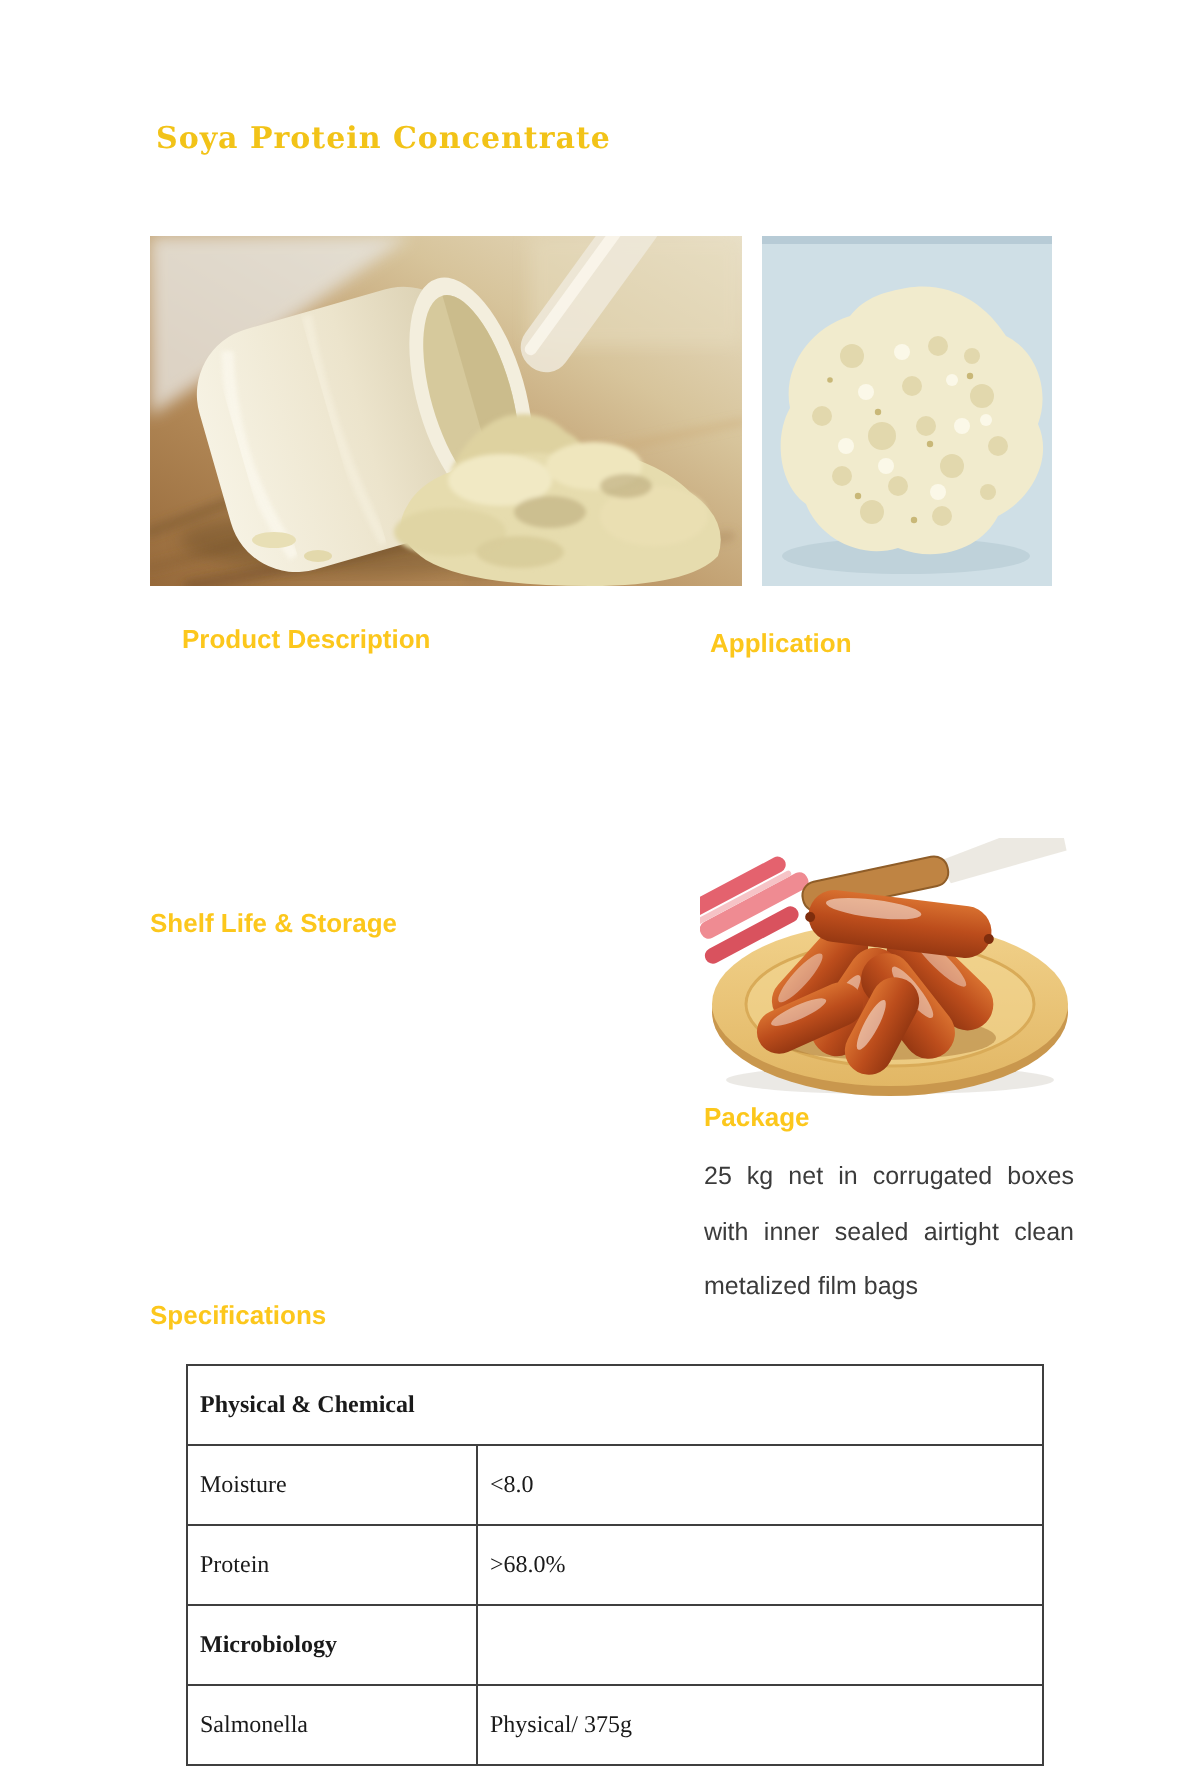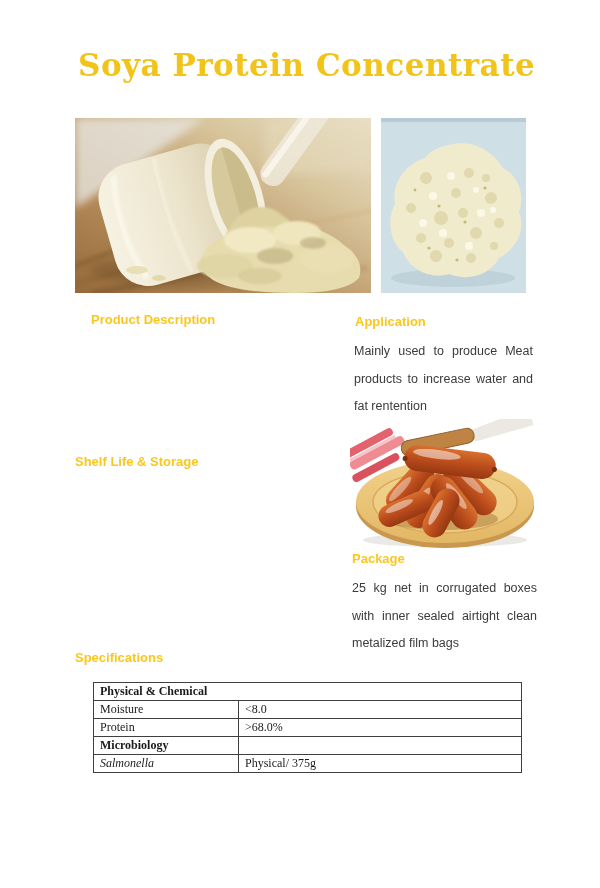--- a/index.html
+++ b/index.html
@@ -1,20 +1,20 @@
 <!DOCTYPE html>
 <html><head>
 <meta charset="utf-8">
 <style>
   html,body{margin:0;padding:0;background:#fff;}
   .page{position:relative;width:600px;height:888px;background:#ffffff;
         font-family:"Liberation Sans",sans-serif;overflow:hidden;}
 
-  .title{position:absolute;left:78px;top:47px;
-         font-family:"DejaVu Serif",serif;font-weight:700;font-size:31px;
+  .title{position:absolute;left:78px;top:60px;
+         font-family:"DejaVu Serif",serif;font-weight:700;font-size:15px;
          letter-spacing:0.5px;color:#F2C318;}
 
   .photo{position:absolute;overflow:hidden;}
   .photo svg{display:block;width:100%;height:100%;}
   #photo-scoop{left:75px;top:118px;width:296px;height:175px;}
   #photo-powder{left:381px;top:118px;width:145px;height:175px;}
   #photo-sausages{left:350px;top:419px;width:186px;height:131px;}
 
   .sec-heading{position:absolute;font-size:13px;font-weight:700;color:#FCC71C;}
   #h-pd{left:75px;top:312px;padding-left:16px;}
@@ -26,25 +26,25 @@
   .body-text{position:absolute;font-size:13px;line-height:28px;color:#3B3B3B;
              text-align:justify;}
   #p-pd{left:75px;top:338px;width:281px;}
   #p-app{left:354px;top:338px;width:179px;font-size:12.5px;line-height:27.5px;}
   #p-shelf{left:75px;top:480px;width:283px;}
   #p-pkg{left:352px;top:575px;width:185px;font-size:12.5px;line-height:27.5px;}
 
   .spec-table{position:absolute;left:93px;top:682px;width:429px;
               border-collapse:collapse;font-family:"Liberation Serif",serif;
               font-size:12px;color:#1a1a1a;}
-  .spec-table td{border:1px solid #3f3f3f;padding:1px 6px;height:15px;
+  .spec-table td{border:1px solid #3f3f3f;padding:12px 6px;height:15px;
                  vertical-align:middle;}
   .spec-table td.c1{width:132px;}
   .spec-table .group{font-weight:700;}
-  .spec-table .italic{font-style:italic;}
+  .spec-table .italic{}
 </style>
 </head>
 <body>
 
 <div class="page">
 
   <div class="title">Soya Protein Concentrate</div>
 
   <div class="photo" id="photo-scoop" aria-label="Measuring scoop tipped over on a wooden table spilling cream soy protein powder">
     <svg viewBox="0 0 296 175" preserveAspectRatio="none">
@@ -212,21 +212,20 @@
         <ellipse cx="-14" cy="-6" rx="24" ry="4.5" fill="#ffffff" opacity="0.5"></ellipse>
         <circle cx="-45" cy="2" r="2.5" fill="#7e2d0d"></circle>
           <circle cx="45" cy="2" r="2.5" fill="#7e2d0d"></circle>
       </g>
     </svg>
   </div>
 
   <div class="sec-heading" id="h-pd">Product Description</div>
 
   <div class="sec-heading" id="h-app">Application</div>
-  <div class="body-text" id="p-app">Mainly used to produce Meat products to increase water and fat rentention</div>
 
   <div class="sec-heading" id="h-shelf">Shelf Life &amp; Storage</div>
 
   <div class="sec-heading" id="h-pkg">Package</div>
   <div class="body-text" id="p-pkg">25 kg net in corrugated boxes with inner sealed airtight clean metalized film bags</div>
 
   <div class="sec-heading" id="h-spec">Specifications</div>
 
   <table class="spec-table">
     <tbody>

